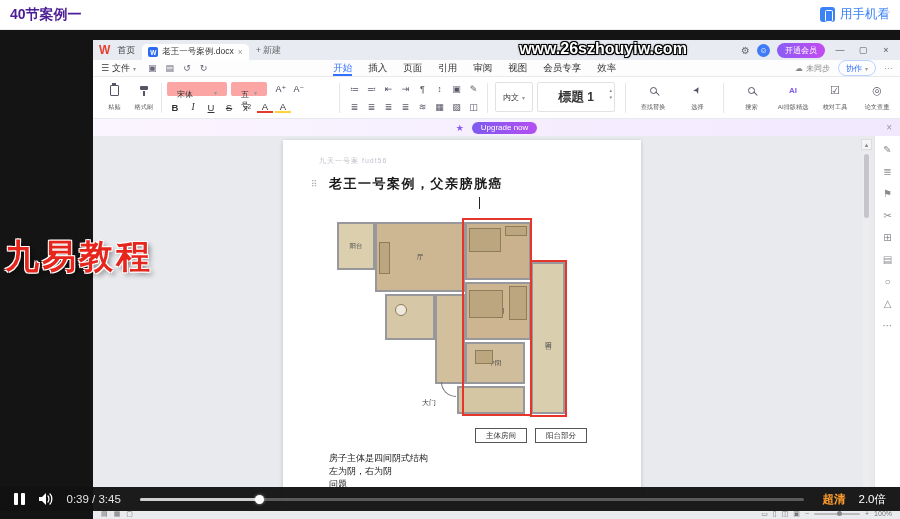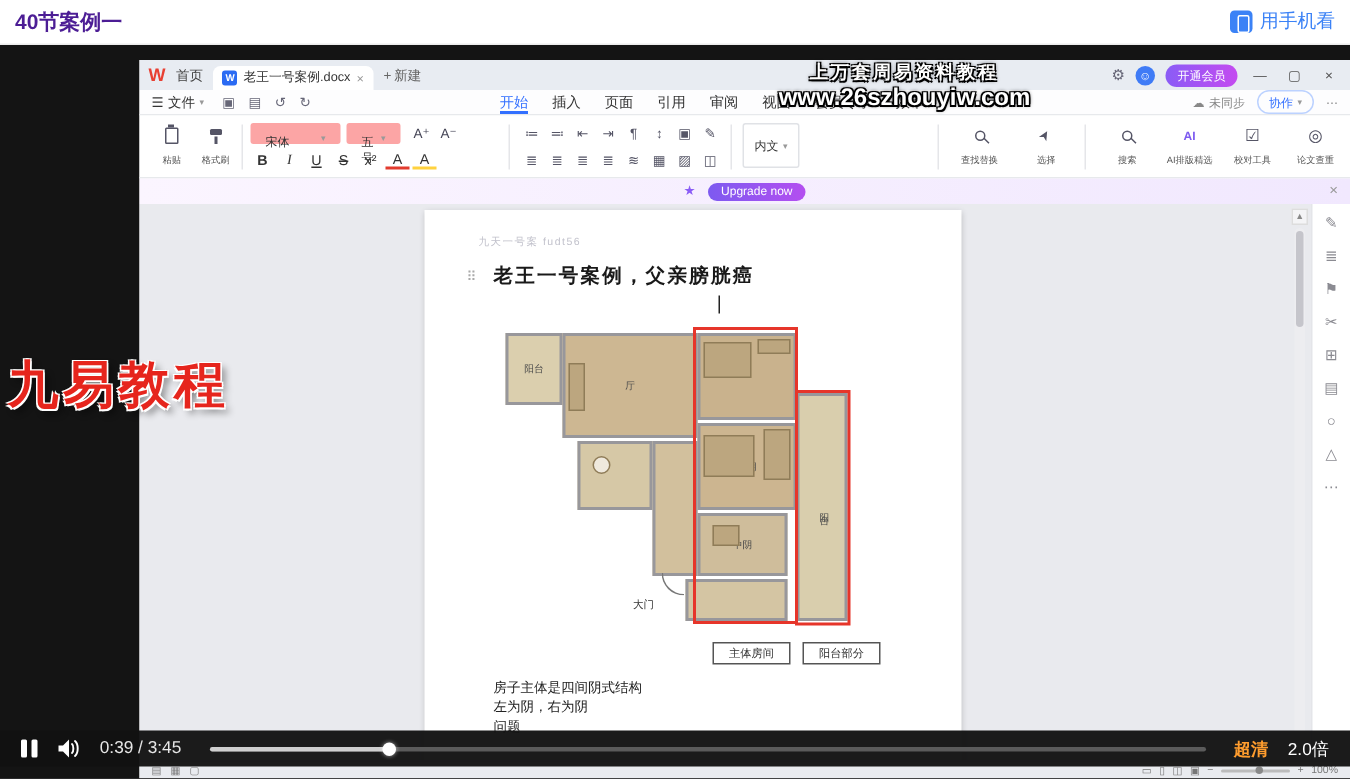--- a/index.html
+++ b/index.html
@@ -238,20 +238,28 @@
         <span class="pico" style="left:305px;top:23px">≣</span>
         <span class="pico" style="left:322px;top:23px">≋</span>
         <span class="pico" style="left:339px;top:23px">▦</span>
         <span class="pico" style="left:356px;top:23px">▨</span>
         <span class="pico" style="left:373px;top:23px">◫</span>
         <i class="vdiv" style="left:394px"></i>
         <div class="stybox" style="left:402px;width:38px">
           <span class="sb1">内文</span>
           <span class="caret">▾</span>
         </div>
+        <div class="stybox" style="left:444px;width:78px">
+          <span class="sh">標題</span>
+          <span class="shn">1</span>
+          <span class="stepper">
+            <i>▴</i>
+            <i>▾</i>
+          </span>
+        </div>
         <i class="vdiv" style="left:532px"></i>
         <div class="bigbtn wide" style="left:540px">
           <span class="bicon">
               <i class="i-mag"></i>
             </span>
           <span class="blabel">查找替换</span>
         </div>
         <div class="bigbtn wide" style="left:584px">
           <span class="bicon">
               <span class="rot">➤</span>
@@ -364,21 +372,20 @@
           <span class="slider">
               <i></i>
             </span>
           <span>+</span>
           <span>100%</span>
         </span>
       </div>
     </div>
 
     <div class="wm-top">
-      <div class="wm1">上万套周易资料教程</div>
       <div class="wm2">www.26szhouyiw.com</div>
     </div>
     <div class="wm-red">九易教程</div>
 
     <div class="controls">
       <span class="pause">
           <i></i>
           <i></i>
         </span>
       <svg width="16" height="14" viewBox="0 0 16 14">

